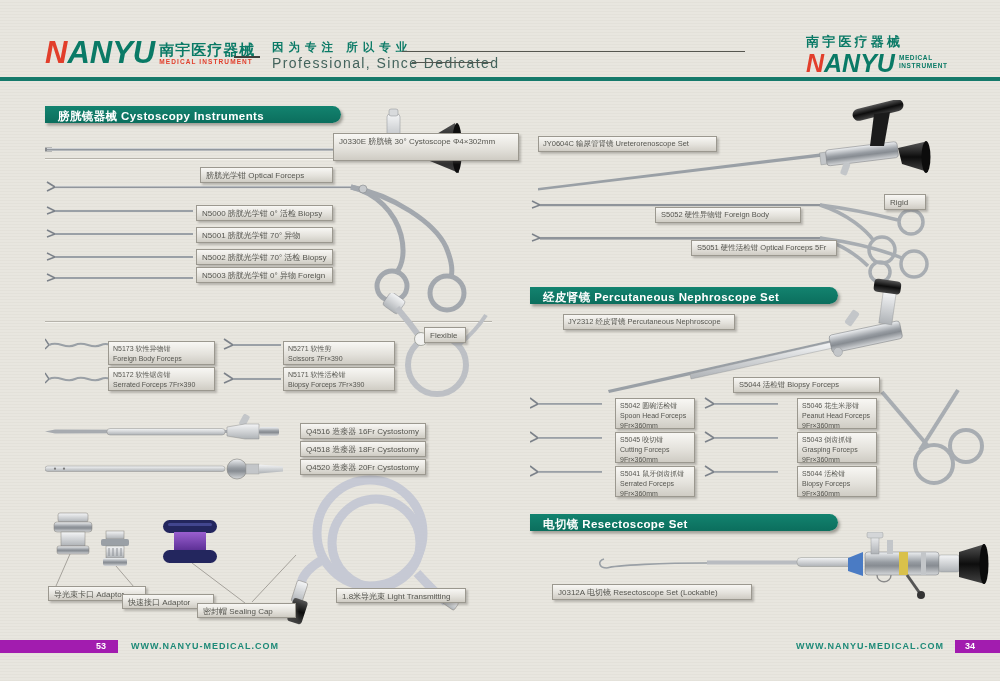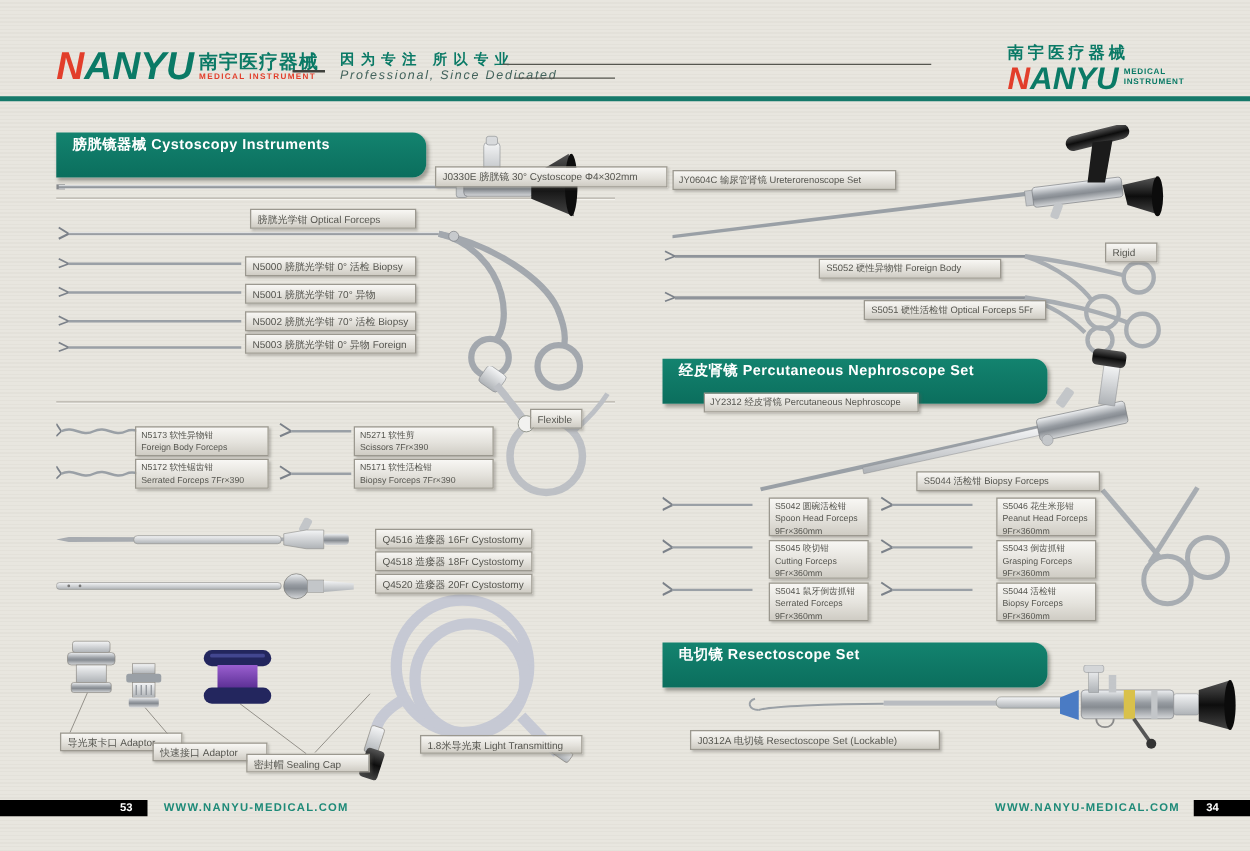--- a/index.html
+++ b/index.html
@@ -10,42 +10,42 @@
   .toprule{position:absolute;left:0;top:77px;width:1000px;height:4px;background:#15796a;}
   
   .logoL{position:absolute;left:45px;top:37px;display:flex;align-items:flex-start;}
   .brand{font-style:italic;font-weight:bold;font-size:31px;line-height:31px;color:#0a7a66;letter-spacing:0px;}
   .brand .first{color:#e23e2b;}
   .brandside{margin-left:4px;padding-top:5px;}
   .brandcn{font-weight:bold;font-size:15px;line-height:16px;color:#0a7a66;letter-spacing:1px;}
   .brandsub{font-weight:bold;font-size:6.5px;color:#e23e2b;letter-spacing:1.1px;}
   .dash{position:absolute;left:234px;top:56px;width:26px;height:2px;background:#3f413c;}
   .sloganCn{position:absolute;left:272px;top:40px;font-weight:bold;font-size:11.5px;color:#0a7a66;letter-spacing:5px;text-align:center;}
-  .sloganEn{position:absolute;left:272px;top:55px;font-size:10px;color:#43635c;letter-spacing:1.4px;font-style:italic;}
+  .sloganEn{position:absolute;left:272px;top:55px;font-size:14px;color:#43635c;letter-spacing:1.4px;}
   .ulineA{position:absolute;left:402px;top:51px;width:343px;height:1px;background:#55564f;}
   .ulineB{position:absolute;left:412px;top:62px;width:80px;height:1px;background:#55564f;}
   .logoR{position:absolute;left:806px;top:33px;}
   .logoR .cn{font-weight:bold;font-size:13px;color:#0a7a66;letter-spacing:3.2px;}
   .logoR .row{display:flex;align-items:flex-start;margin-top:0px;}
   .logoR .brand{font-size:25px;line-height:25px;}
   .logoR .sub{margin-left:4px;padding-top:3px;font-weight:bold;font-size:6.5px;line-height:7.5px;color:#0a7a66;letter-spacing:.6px;}
   
-  .banner{position:absolute;height:36px;box-sizing:border-box;border-radius:0 11px 11px 0;
+  .banner{position:absolute;height:17px;box-sizing:border-box;border-radius:0 11px 11px 0;
         background:linear-gradient(180deg,#13836f 0%,#0b6e5d 100%);
         color:#fff;font-weight:bold;font-size:11.5px;line-height:21px;padding-left:13px;letter-spacing:.4px;
         box-shadow:2px 2.5px 3px rgba(70,70,62,.45);white-space:nowrap;overflow:hidden;}
   
   .lbl{position:absolute;box-sizing:border-box;overflow:hidden;
         background:linear-gradient(180deg,#f8f7f4 0%,#e4e2dc 55%,#cfccc4 100%);
         border:1px solid #9b988f;box-shadow:1.5px 1.5px 2px rgba(95,93,85,.35);
         color:#55554f;font-size:8px;line-height:1.4;padding:2px 5px;white-space:pre-line;}
   .lbl.small{font-size:7px;padding:2px 4px;line-height:1.45;}
   .hr{position:absolute;height:1px;background:#b6b3ab;box-shadow:0 1px 0 #f5f4ef;}
   
-  .bar{position:absolute;top:640px;height:13px;background:#000000;}
+  .bar{position:absolute;top:640px;height:13px;background:#a21caf;}
   .pageno{position:absolute;top:0;color:#fff;font-weight:bold;font-size:9px;line-height:13px;}
   .site{position:absolute;top:640px;height:13px;line-height:13px;color:#1e8a78;font-weight:bold;font-size:9px;letter-spacing:1px;white-space:nowrap;}
   svg.illus{position:absolute;}
 </style>
 </head>
 <body>
 
 <div class="page">
 
   <svg width="0" height="0" style="position:absolute" aria-hidden="true">
@@ -277,21 +277,21 @@
     <rect x="322" y="0" width="16" height="6" rx="2" fill="#d4d6d8" stroke="#8a8d90" stroke-width="0.4"></rect>
     <rect x="342" y="8" width="6" height="14" fill="#c3c6c9"></rect>
     <rect x="394" y="23" width="20" height="17" rx="2" fill="url(#mv2)" stroke="#8a8d90" stroke-width="0.4"></rect>
     <path d="M414,20 L440,12 L440,52 L414,45 Z" fill="url(#blk)"></path>
     <ellipse cx="439" cy="32" rx="4.5" ry="20" fill="#0b0b0b"></ellipse>
     <path d="M362,43 L374,60" stroke="#555" stroke-width="3"></path>
       <circle cx="376" cy="63" r="4" fill="#333"></circle>
     <path d="M332,43 c0,9 14,9 14,0" stroke="#8a8a8a" stroke-width="1.4" fill="none"></path>
   </svg>
 
-  <div class="lbl" style="left:348px;top:133px;width:186px;height:17px;">J0330E 膀胱镜 30°  Cystoscope  Φ4×302mm</div>
+  <div class="lbl" style="left:333px;top:133px;width:186px;height:28px;">J0330E 膀胱镜 30°  Cystoscope  Φ4×302mm</div>
   <div class="lbl" style="left:200px;top:167px;width:133px;height:16px;">膀胱光学钳 Optical Forceps (Lockable)</div>
   <div class="lbl" style="left:196px;top:205px;width:137px;height:16px;">N5000 膀胱光学钳  0°  活检 Biopsy</div>
   <div class="lbl" style="left:196px;top:227px;width:137px;height:16px;">N5001 膀胱光学钳 70°  异物 Foreign Body</div>
   <div class="lbl" style="left:196px;top:249px;width:137px;height:16px;">N5002 膀胱光学钳 70°  活检 Biopsy</div>
   <div class="lbl" style="left:196px;top:267px;width:137px;height:16px;">N5003 膀胱光学钳  0°  异物 Foreign Body</div>
   <div class="lbl" style="left:424px;top:327px;width:42px;height:16px;">Flexible</div>
   <div class="lbl small" style="left:108px;top:341px;width:107px;height:24px;">N5173 软性异物钳
 Foreign Body Forceps 7Fr×390</div>
   <div class="lbl small" style="left:283px;top:341px;width:112px;height:24px;">N5271 软性剪
 Scissors 7Fr×390</div>

